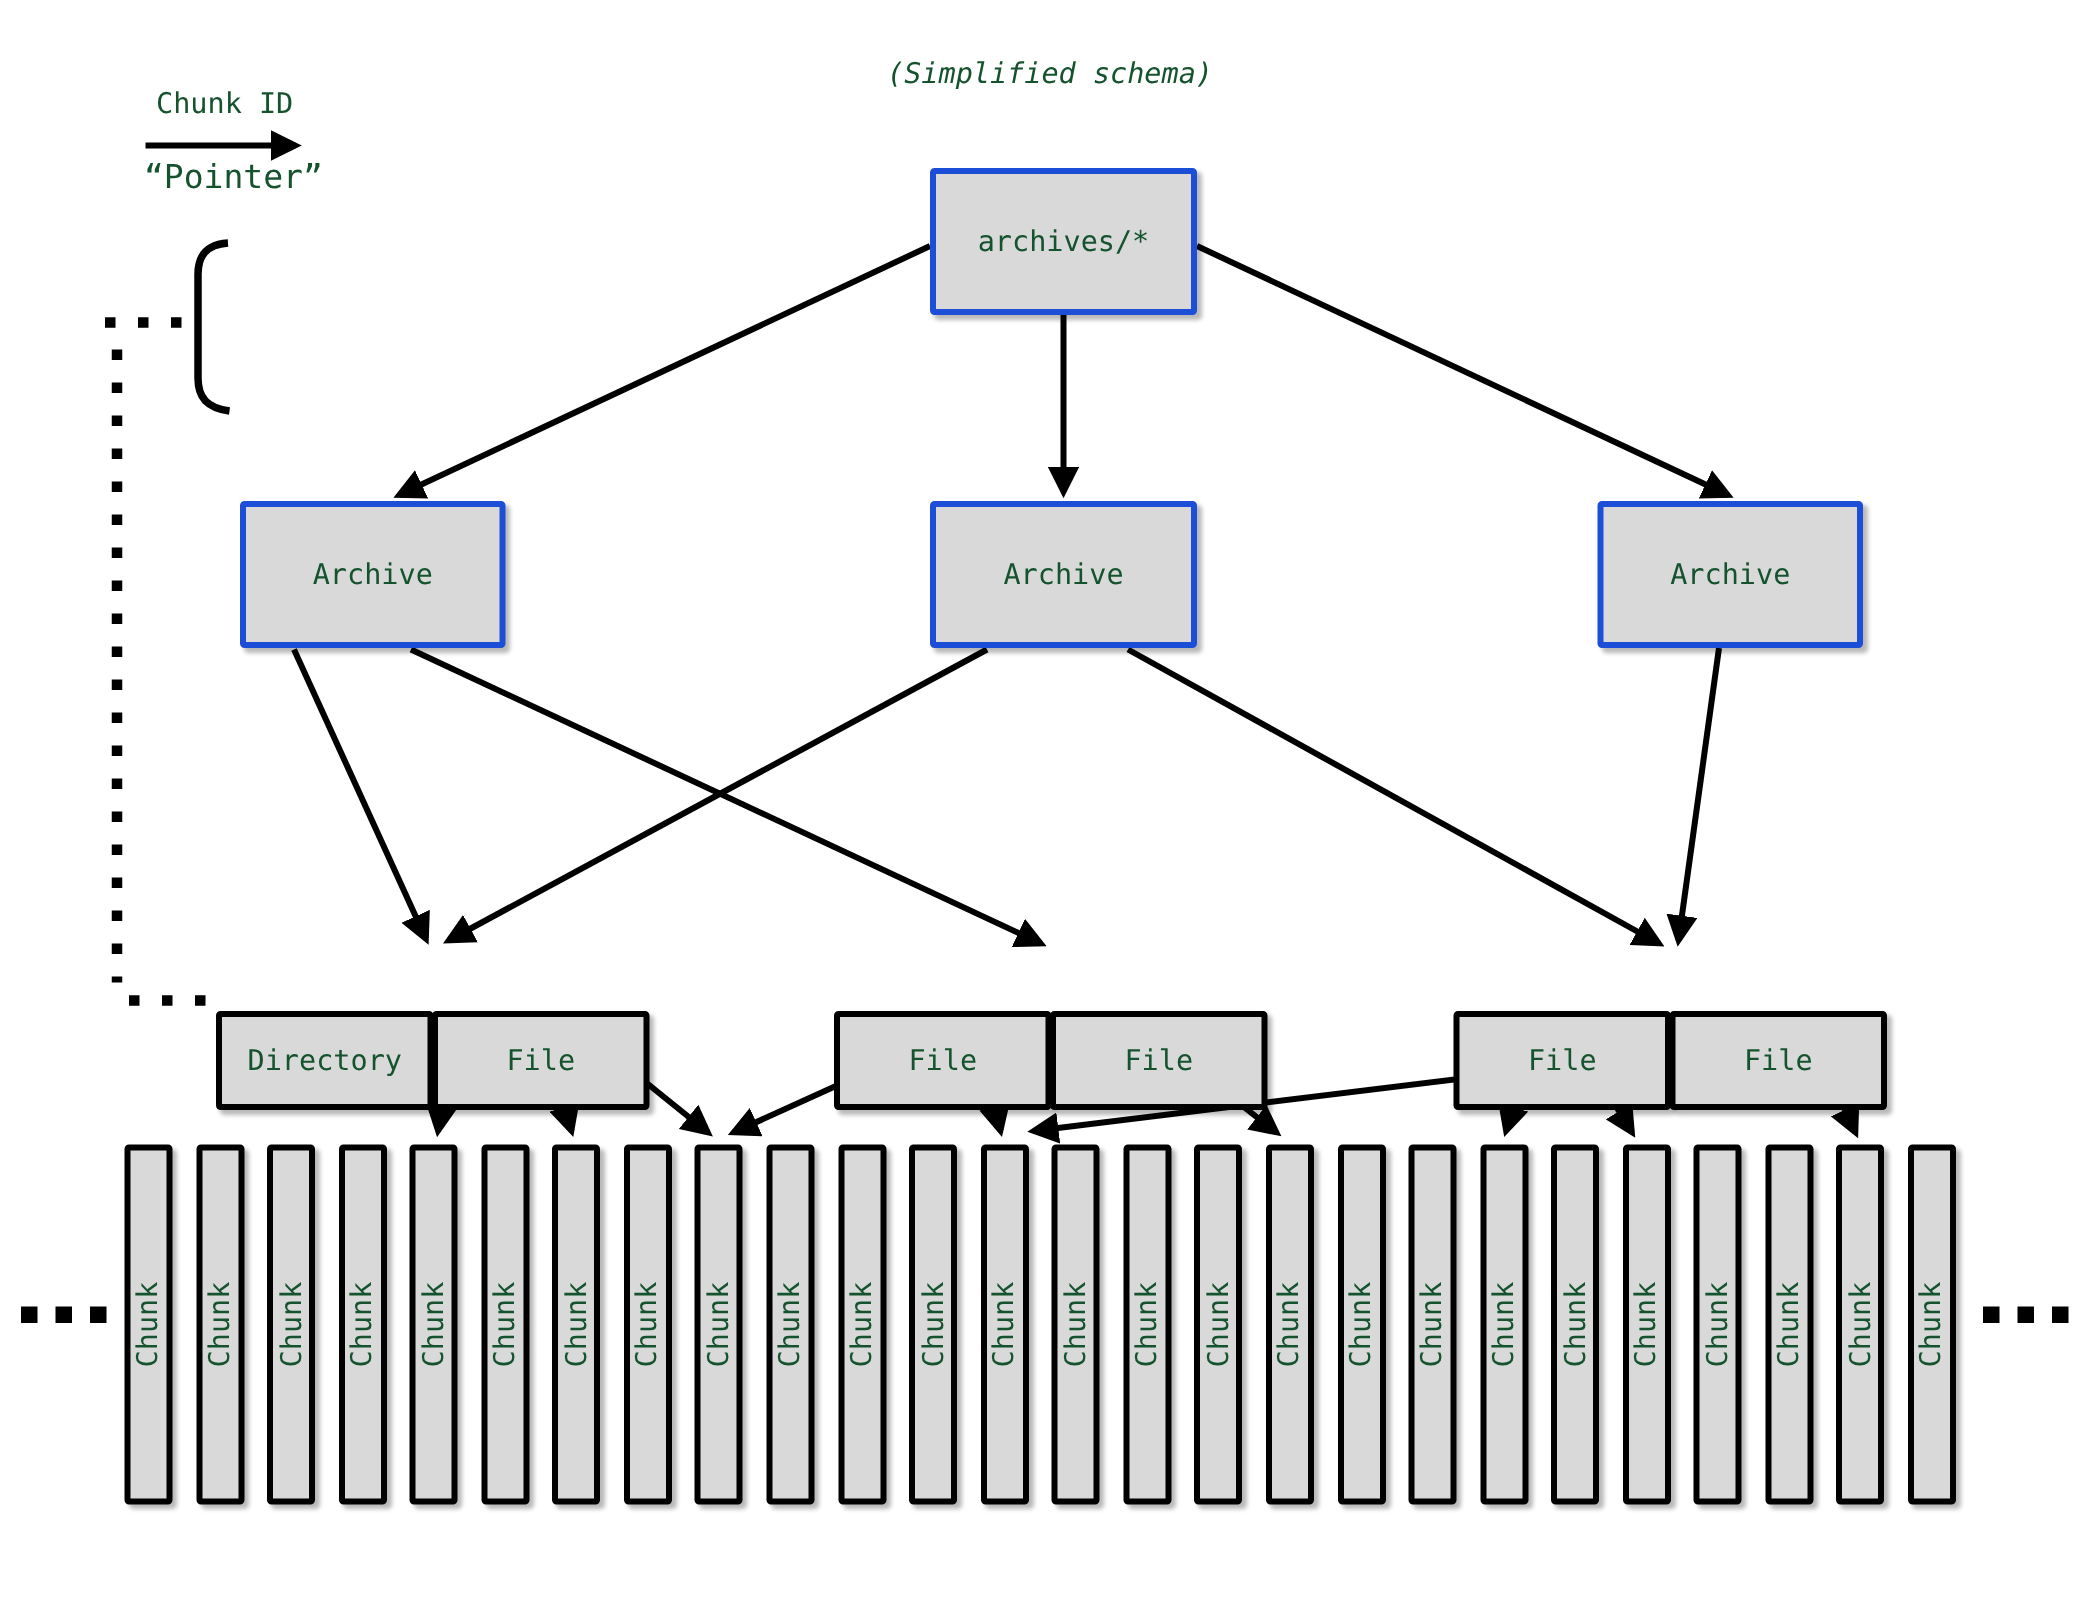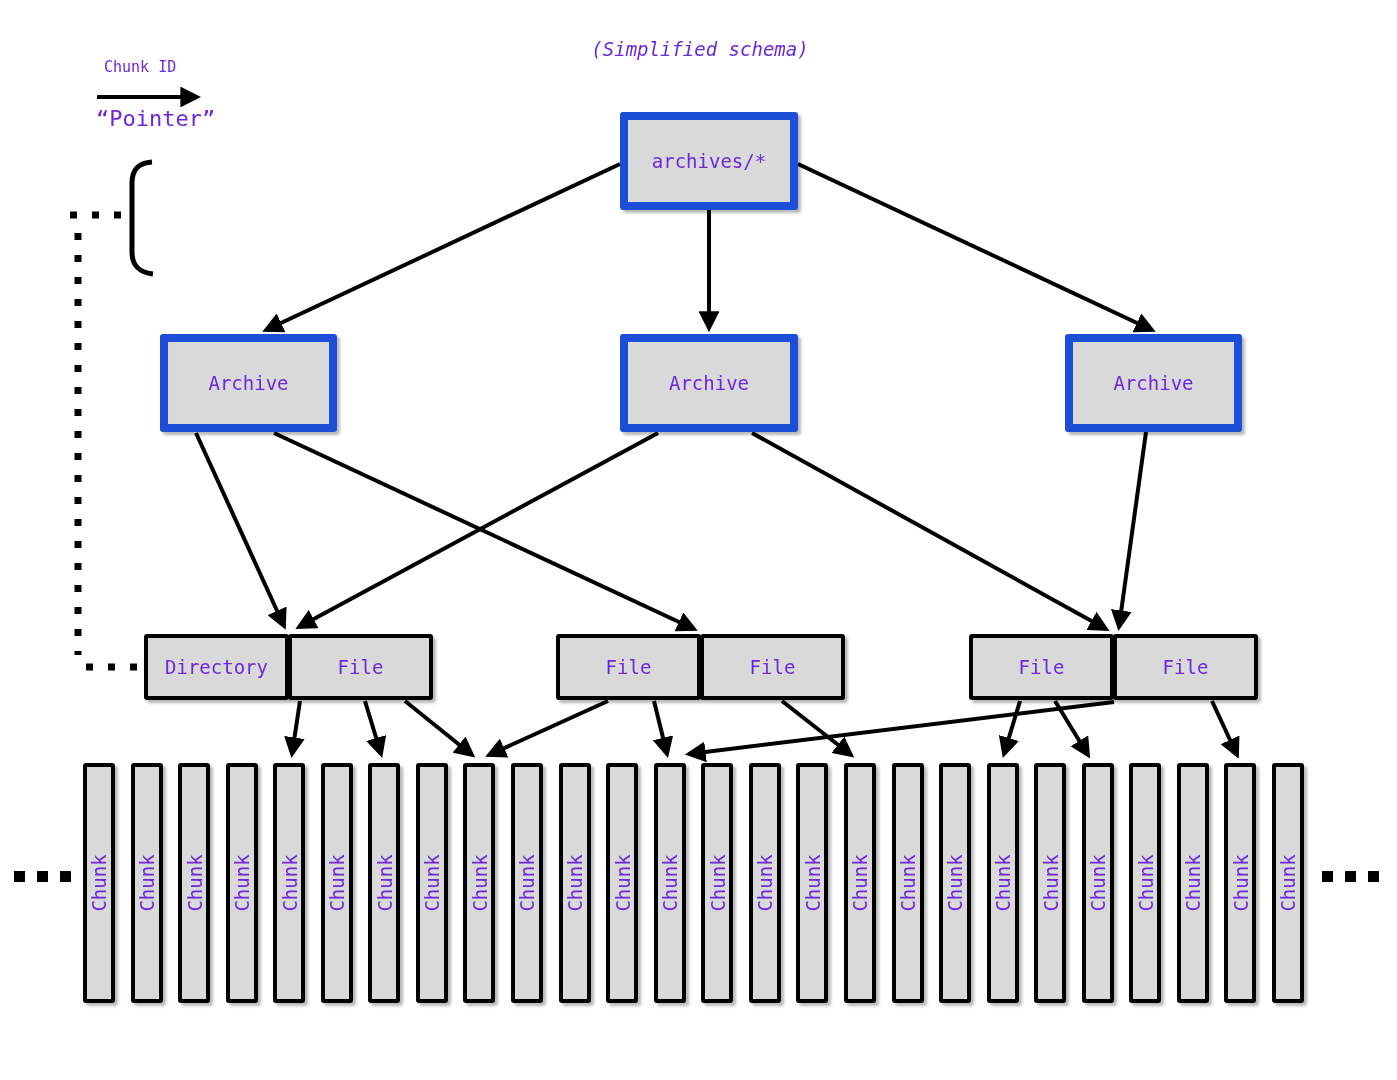--- a/index.html
+++ b/index.html
@@ -1,35 +1,35 @@
 <!DOCTYPE html>
 <html><head>
 <meta charset="utf-8">
 <style>
   html,body{margin:0;padding:0;background:#ffffff;}
   #stage{
     position:relative;width:1397px;height:1080px;background:#ffffff;
-    font-family:"DejaVu Sans Mono","Liberation Mono",monospace;color:#6d28d9;
+    font-family:"DejaVu Sans Mono","Liberation Mono",monospace;color:#14532d;
     overflow:hidden;
   }
   .abs{position:absolute;}
   #title{
     left:450px;top:38px;width:500px;text-align:center;
     font-size:19px;font-style:italic;letter-spacing:0px;
   }
-  #legend-title{left:104px;top:58px;font-size:15px;}
+  #legend-title{left:104px;top:58px;font-size:19px;}
   #legend-sub{left:96px;top:106px;font-size:22px;}
   #note{left:157px;top:172px;font-size:19px;line-height:22px;white-space:pre;}
   .node{
-    background:#d9d9d9;border:8px solid #1d4ed8;border-radius:3px;
+    background:#d9d9d9;border:4px solid #1d4ed8;border-radius:3px;
     box-sizing:border-box;display:flex;align-items:center;justify-content:center;
     font-size:19px;box-shadow:3px 3px 3px rgba(0,0,0,0.28);
   }
   .big{width:178px;height:98px;}
-  .pair{display:flex;}
+  .pair{display:flex;margin-top:40px;}
   .cell{
     width:145px;height:66px;background:#d9d9d9;border:4px solid #000;
     border-radius:3px;box-sizing:border-box;display:flex;align-items:center;
     justify-content:center;font-size:19px;box-shadow:3px 3px 3px rgba(0,0,0,0.28);
   }
   .cell+.cell{margin-left:-1px;}
   .chunk{
     position:absolute;top:763px;width:32px;height:240px;background:#d9d9d9;
     border:4px solid #000;border-radius:3px;box-sizing:border-box;
     display:flex;align-items:center;justify-content:center;

